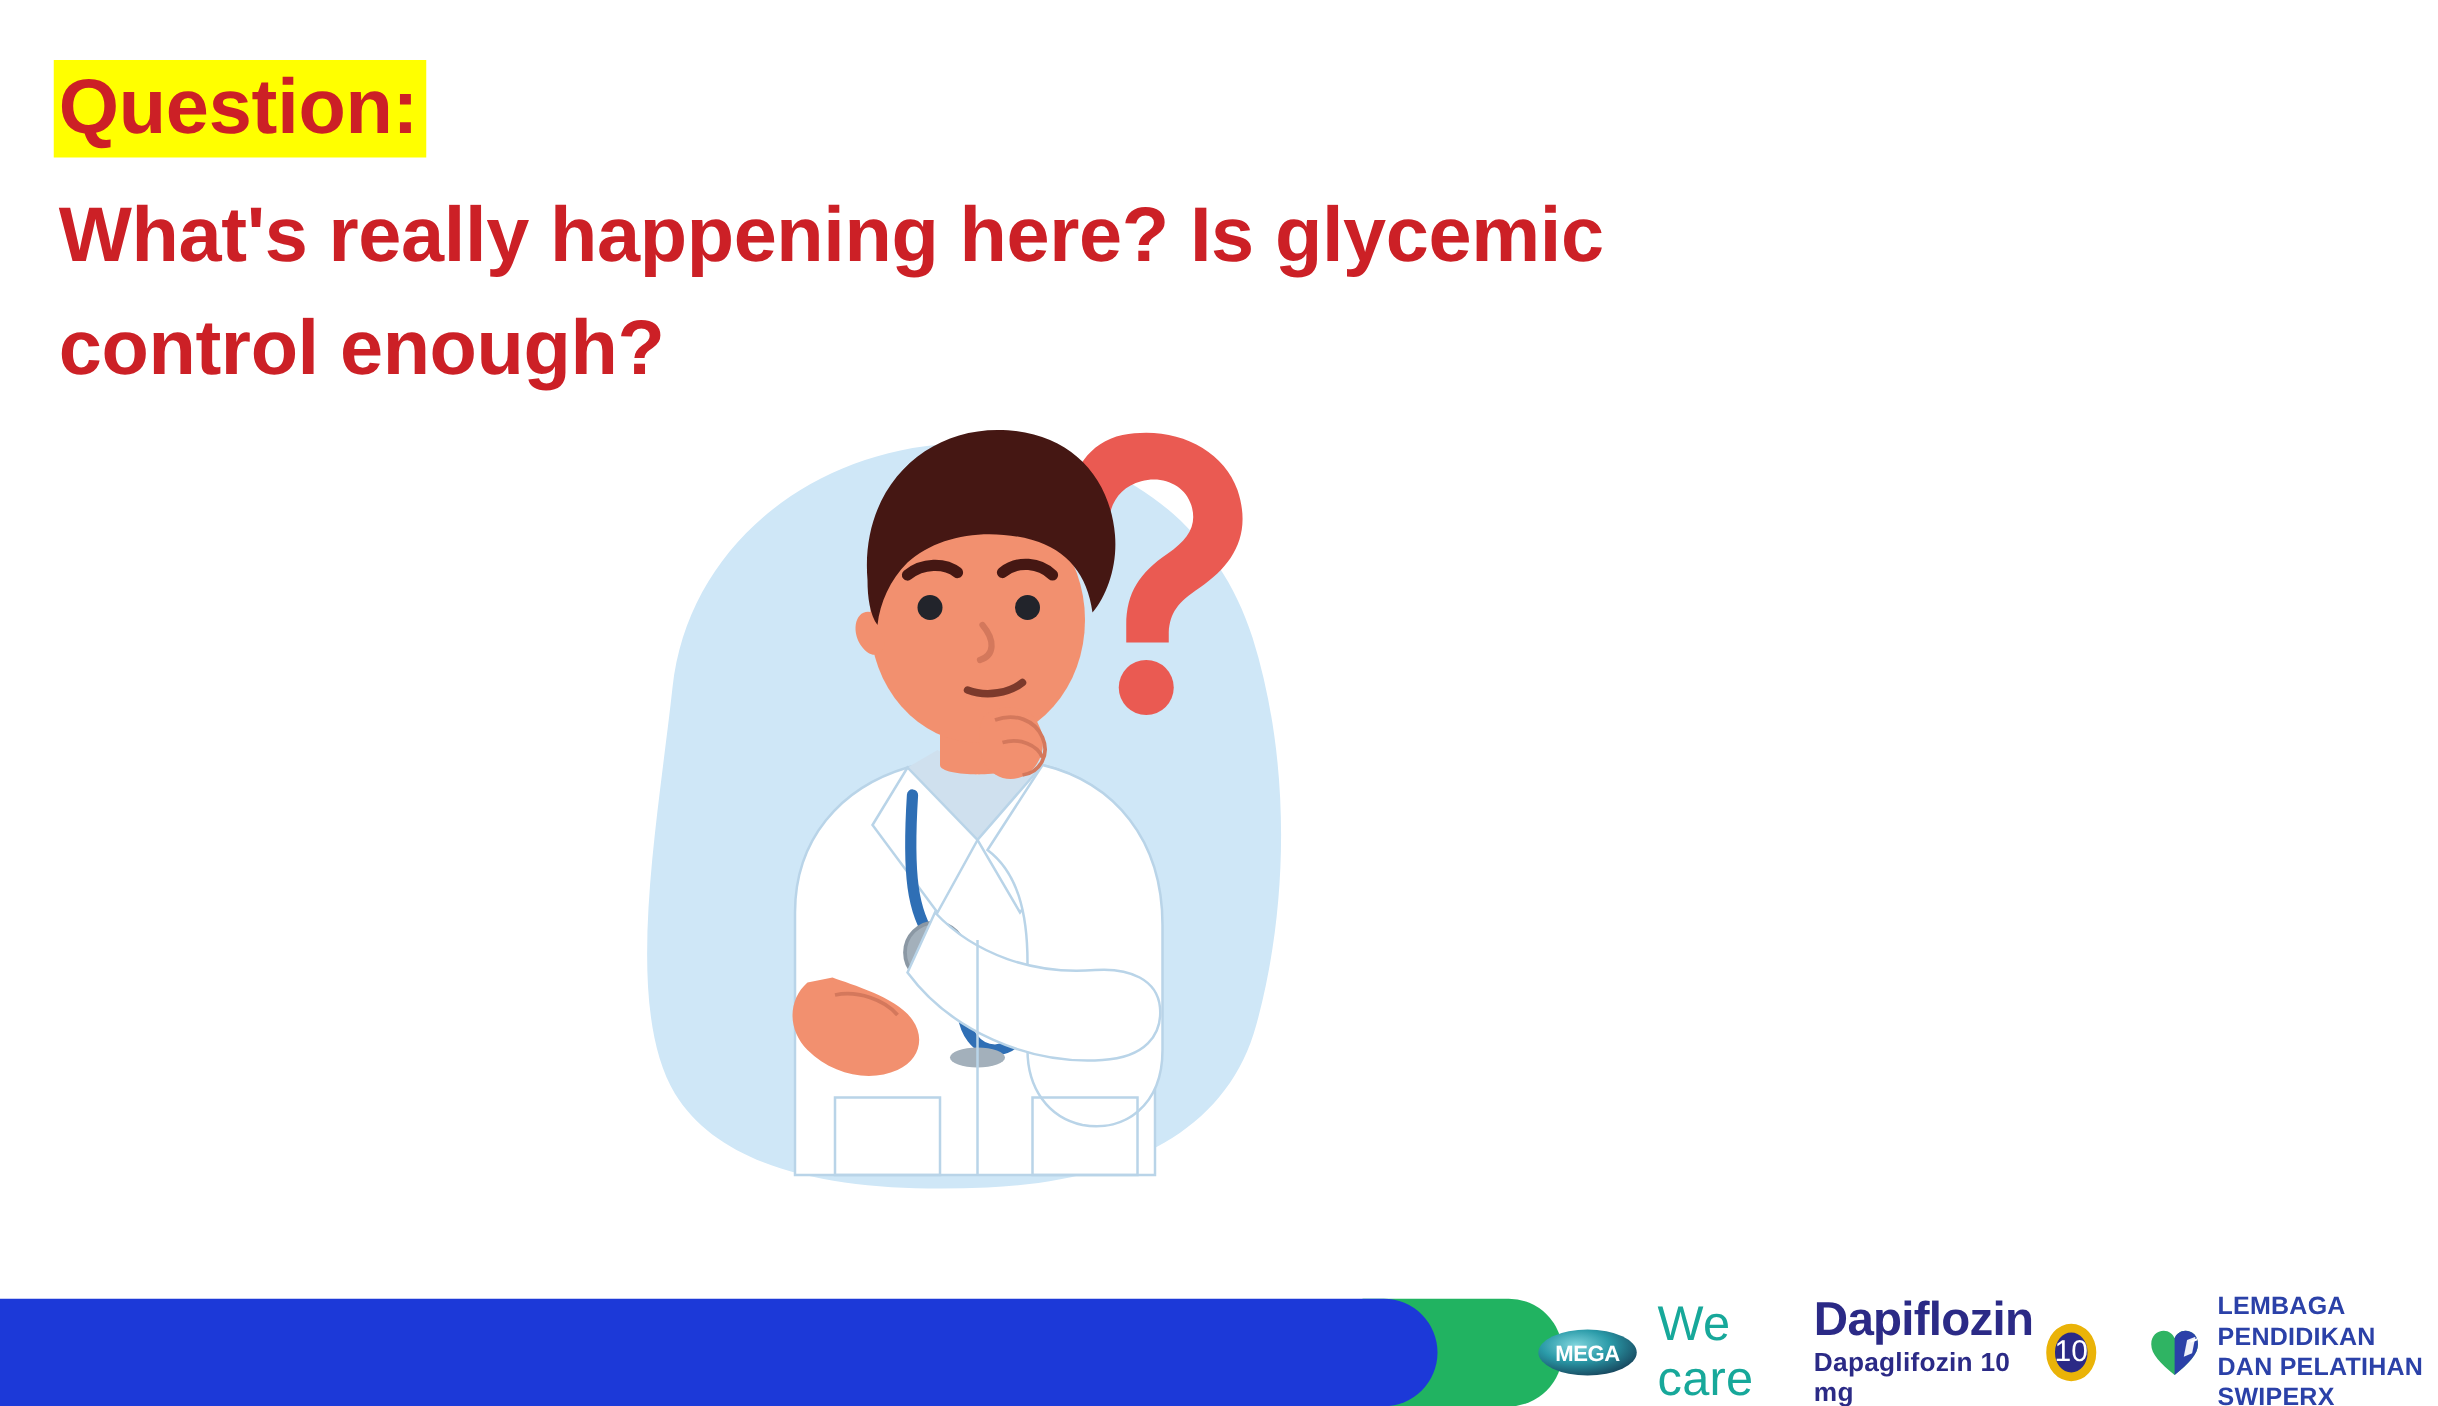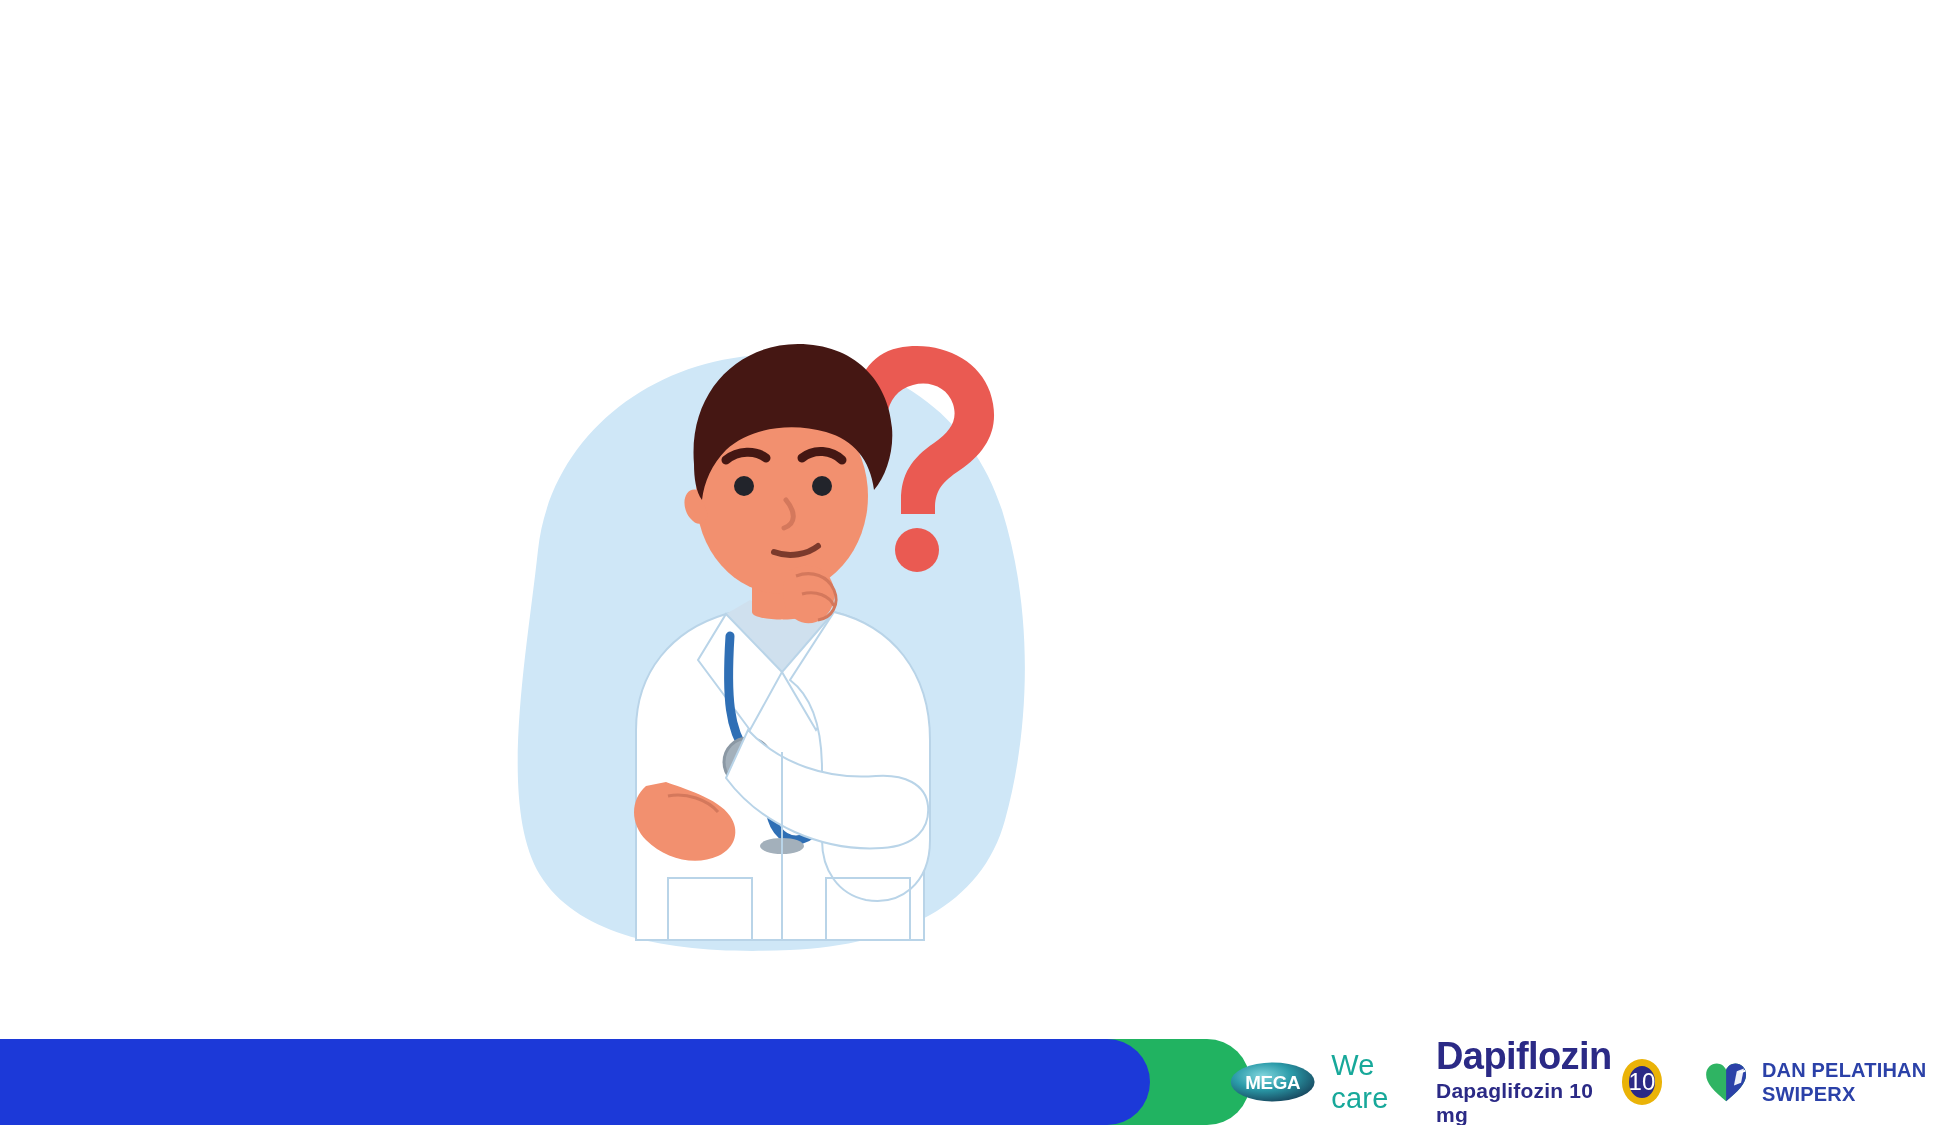--- a/index.html
+++ b/index.html
@@ -130,21 +130,21 @@
     left: 1230px;
     top: 1039px;
     height: 86px;
     display: flex;
     align-items: center;
     gap: 0px;
   }
   .logo-mega { width: 118px; height: 56px; }
   .logo-wecare {
     color: #17a89a;
-    font-size: 29px;
+    font-size: 39px;
     margin-left: 16px;
     letter-spacing: 0.2px;
   }
   .logo-dapi-wrap {
     margin-left: 26px;
     display: flex;
     flex-direction: column;
     align-items: flex-end;
   }
   .logo-dapi {
@@ -191,20 +191,26 @@
     font-weight: bold;
     line-height: 1.22;
     letter-spacing: 0.2px;
   }
 </style>
 </head>
 <body>
 
 <div id="slide">
 
+  <div id="heading-block">
+    <div class="q-label-line">
+      <span class="q-label">Question:</span>
+    </div>
+    <div id="heading-text">What's really happening here? Is glycemic control enough?</div>
+  </div>
 
   <div id="illustration">
     <svg viewBox="0 0 640 690" xmlns="http://www.w3.org/2000/svg">
 
       <path d="M108 250 C120 140 215 62 330 55 C450 48 540 110 572 210
                C604 312 600 430 575 520 C552 605 470 645 360 650
                C250 655 150 640 110 575 C68 505 96 360 108 250 Z" fill="#cfe7f7"></path>
 
       <g fill="#ea5a52">
         <path d="M468 48 C508 40 548 58 560 92 C572 128 556 152 530 170
@@ -308,19 +314,20 @@
 
     <div class="logo-lpp">
       <svg class="logo-lpp-mark" viewBox="0 0 64 58">
         <path d="M31 56 C14 42 3 31 3 19 C3 9 10 3 18 3 C24 3 29 7 31 12
                  C33 7 38 3 44 3 C52 3 59 9 59 19 C59 31 48 42 31 56 Z" fill="#2fb463"></path>
         <path d="M31 12 C33 7 38 3 44 3 C52 3 59 9 59 19 C59 31 48 42 31 56 Z" fill="#2b41a8"></path>
         <path d="M46 14 L56 10 L52 30 L42 34 Z" fill="#ffffff" opacity="0.92"></path>
         <path d="M50 16 L58 13" stroke="#ffffff" stroke-width="2.5"></path>
       </svg>
       <div class="logo-lpp-text">
+        <div>LEMBAGA PENDIDIKAN</div>
         <div>DAN PELATIHAN SWIPERX</div>
       </div>
     </div>
 
   </div>
 
 </div>
 
 </body></html>

